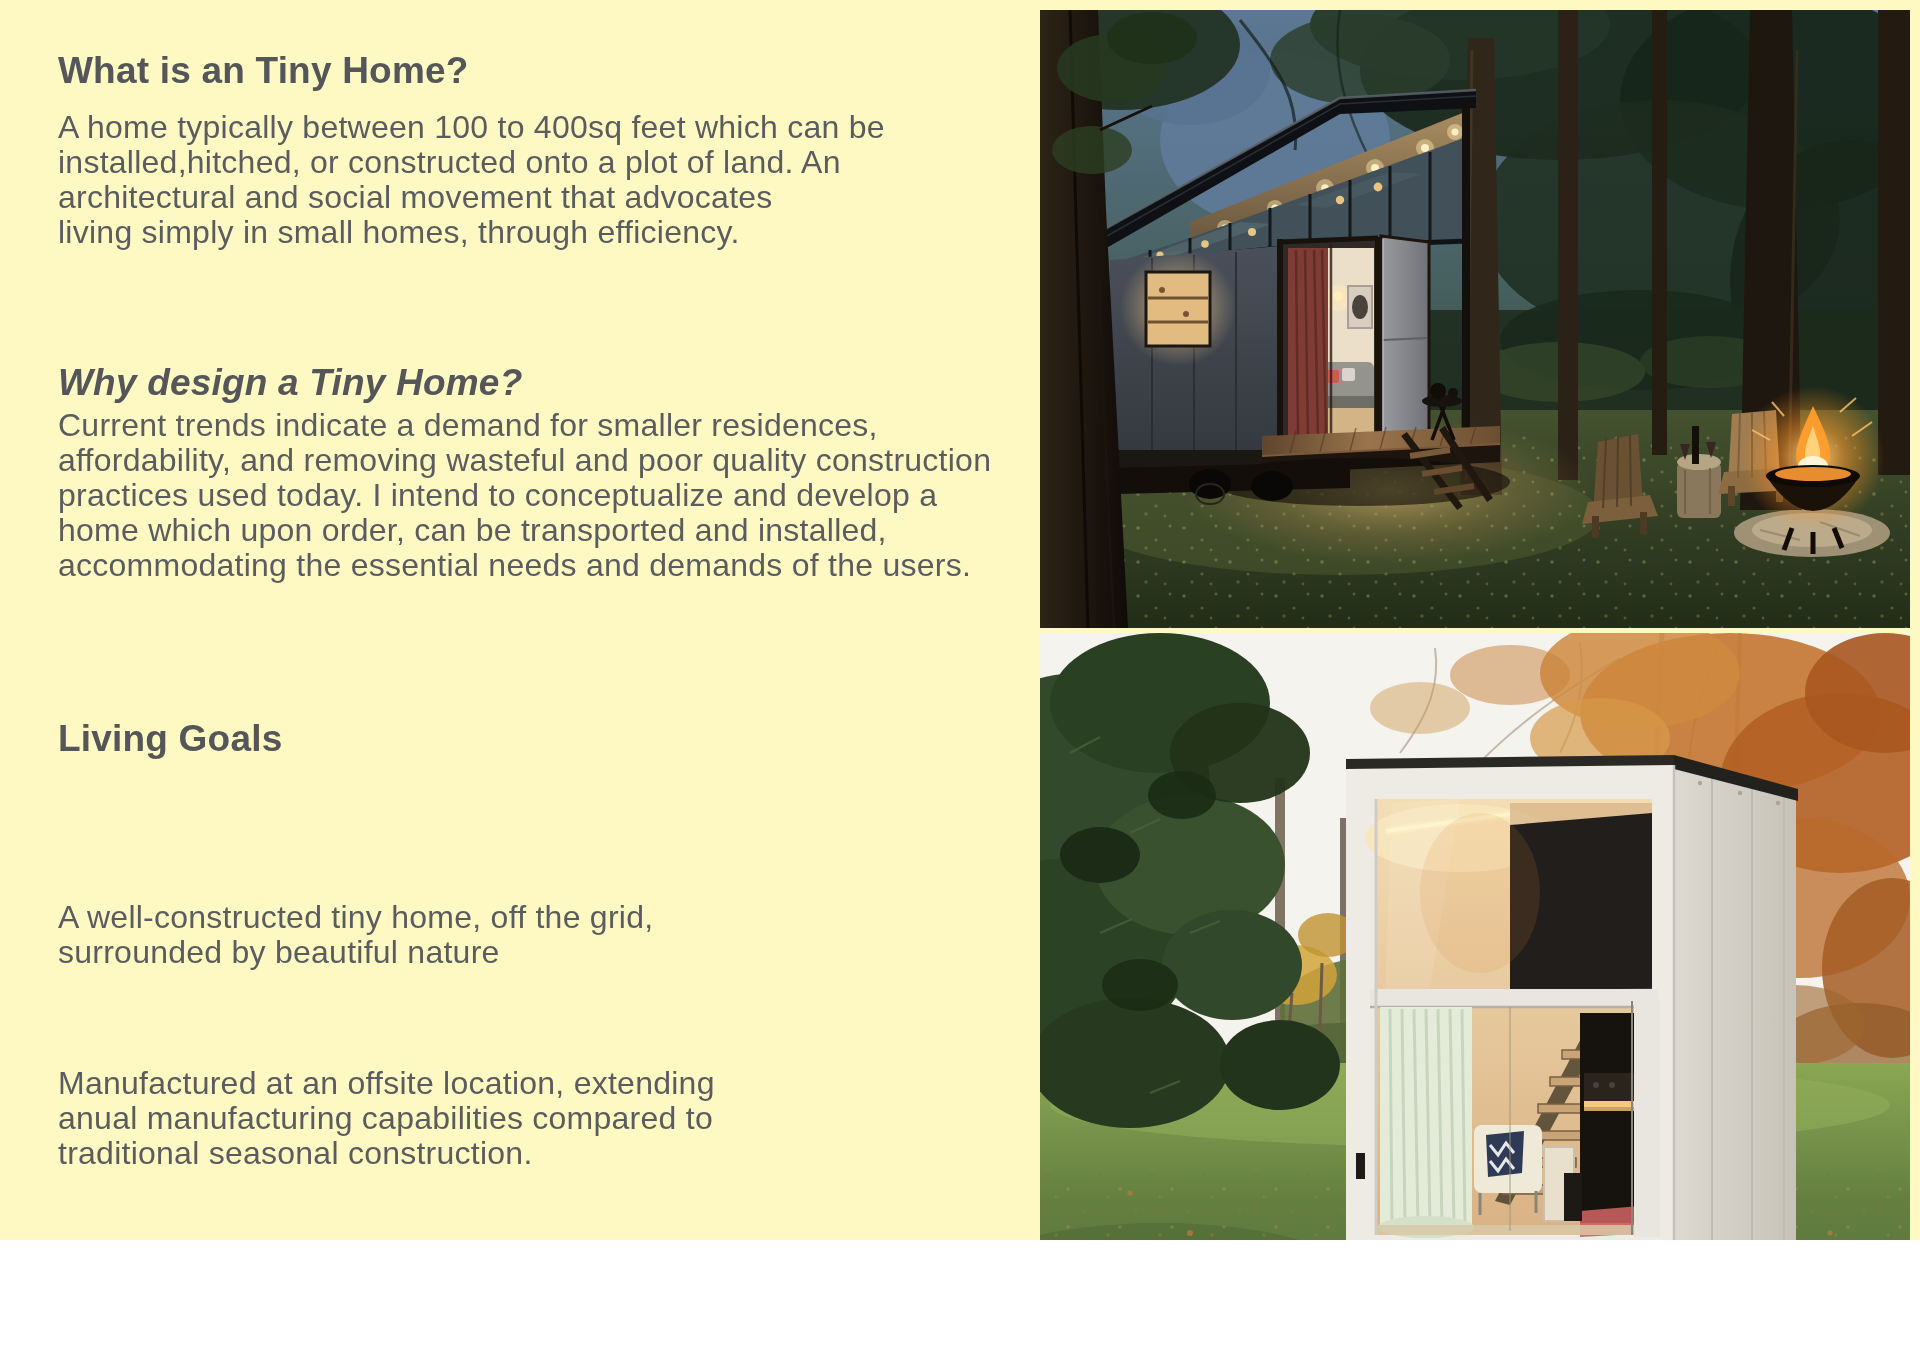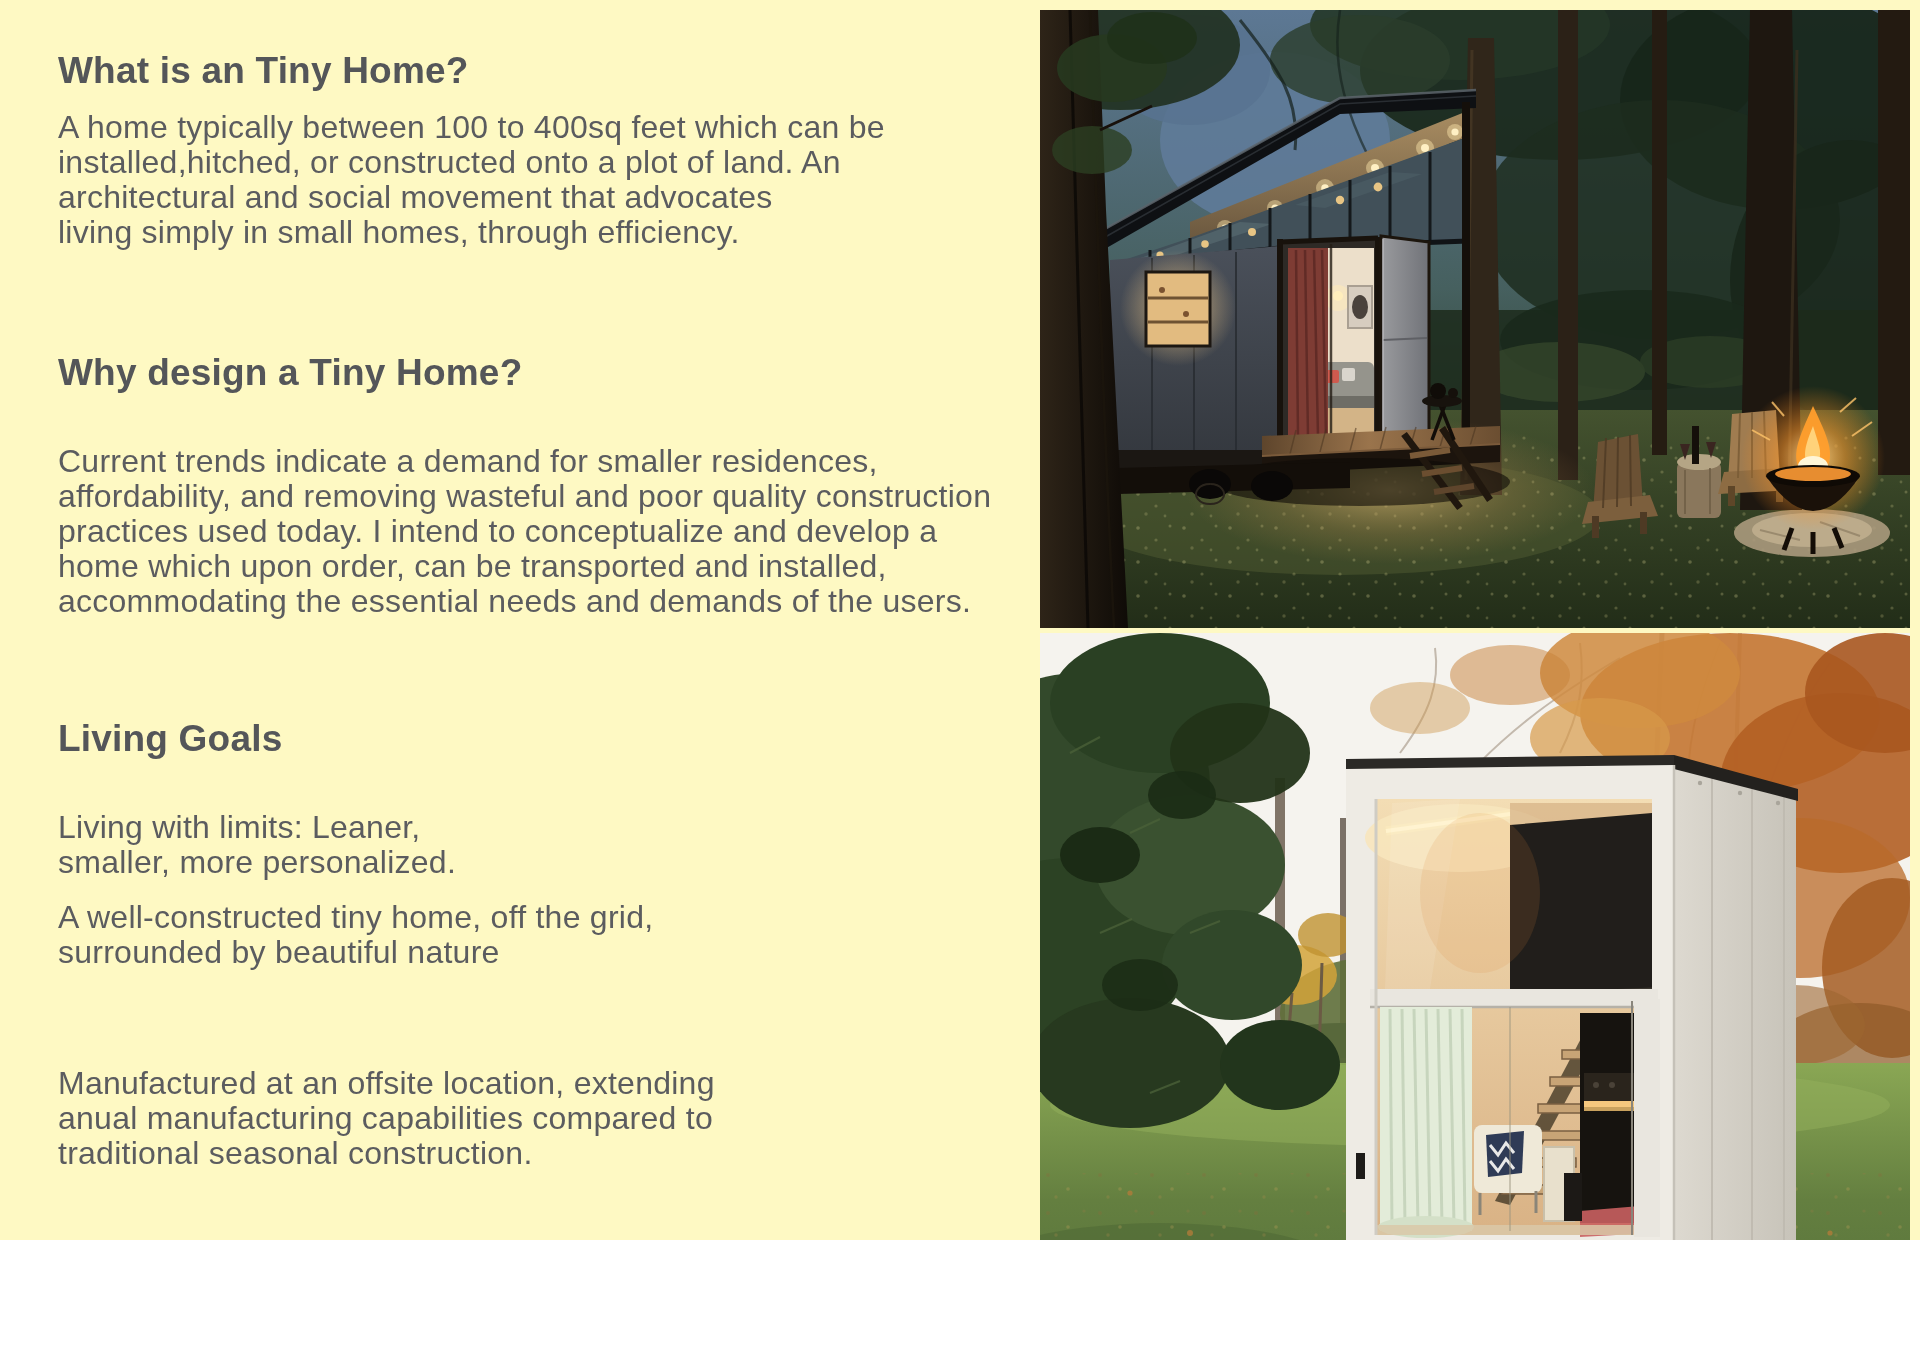--- a/index.html
+++ b/index.html
@@ -3,21 +3,21 @@
 <meta charset="utf-8">
 <style>
   html,body{margin:0;padding:0;background:#ffffff;}
   .page{position:relative;width:1920px;height:1240px;background:#fef9c3;overflow:hidden;
         font-family:"Liberation Sans",sans-serif;}
   .hd{position:absolute;left:58px;margin:0;font-size:37px;font-weight:700;color:#545659;
       letter-spacing:.2px;}
   .bd{position:absolute;left:58px;margin:0;font-size:32px;line-height:35px;color:#5b5c5f;
       letter-spacing:.25px;white-space:pre-line;}
   #h-what{top:50px;} #p-what{top:110px;}
-  #h-why{top:352px;} #p-why{top:444px;}
+  #h-why{top:362px;font-style:italic;} #p-why{top:408px;}
   #h-goals{top:718px;} #p-goal1{top:810px;} #p-goal2{top:900px;} #p-goal3{top:1066px;}
   .photo{position:absolute;left:1040px;overflow:hidden;background:#222;}
   .photo-top{top:10px;width:870px;height:618px;}
   .photo-bottom{top:633px;width:870px;height:705px;}
   .photo svg{display:block;width:100%;height:100%;}
 </style>
 </head>
 <body>
 
 <div class="page">
@@ -29,22 +29,20 @@
 living simply in small homes, through efficiency.</p>
 
   <h2 class="hd" id="h-why">Why design a Tiny Home?</h2>
   <p class="bd" id="p-why">Current trends indicate a demand for smaller residences,
 affordability, and removing wasteful and poor quality construction
 practices used today. I intend to conceptualize and develop a
 home which upon order, can be transported and installed,
 accommodating the essential needs and demands of the users.</p>
 
   <h2 class="hd" id="h-goals">Living Goals</h2>
-  <p class="bd" id="p-goal1">Living with limits: Leaner,
-smaller, more personalized.</p>
   <p class="bd" id="p-goal2">A well-constructed tiny home, off the grid,
 surrounded by beautiful nature</p>
   <p class="bd" id="p-goal3">Manufactured at an offsite location, extending
 anual manufacturing capabilities compared to
 traditional seasonal construction.</p>
 
   <figure class="photo photo-top" role="img" style="margin:0;" aria-label="Tiny home on wheels with slanted lit roof and glass walls in a dusk forest, wooden deck with ladder, fire bowl and two Adirondack chairs on the lawn">
     <svg viewBox="0 0 870 618" preserveAspectRatio="none" aria-hidden="true">
       <defs>
         <linearGradient id="sky1" x1="0" y1="0" x2="0" y2="1">

